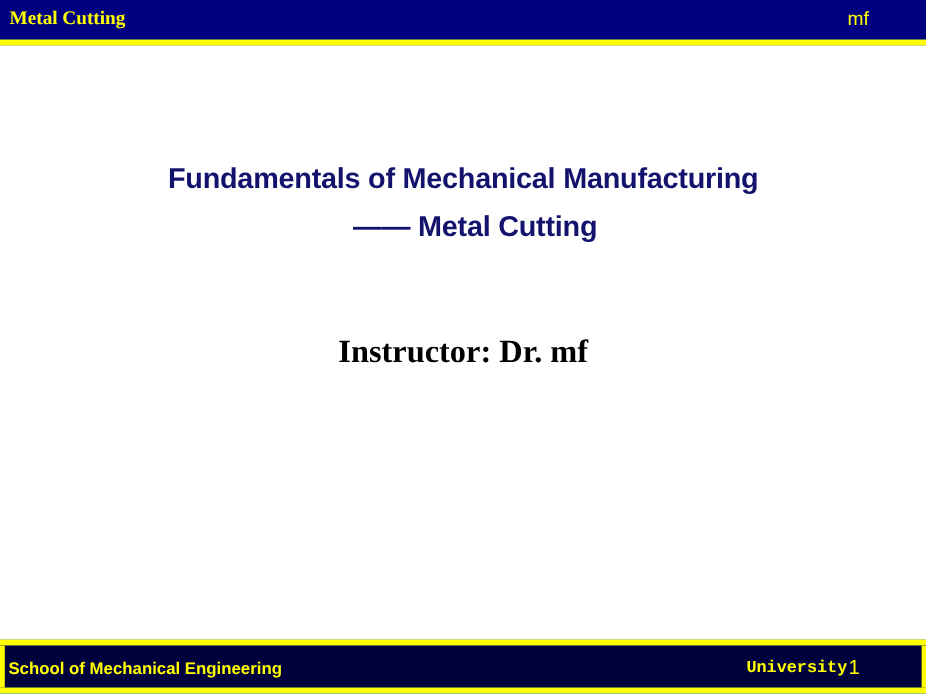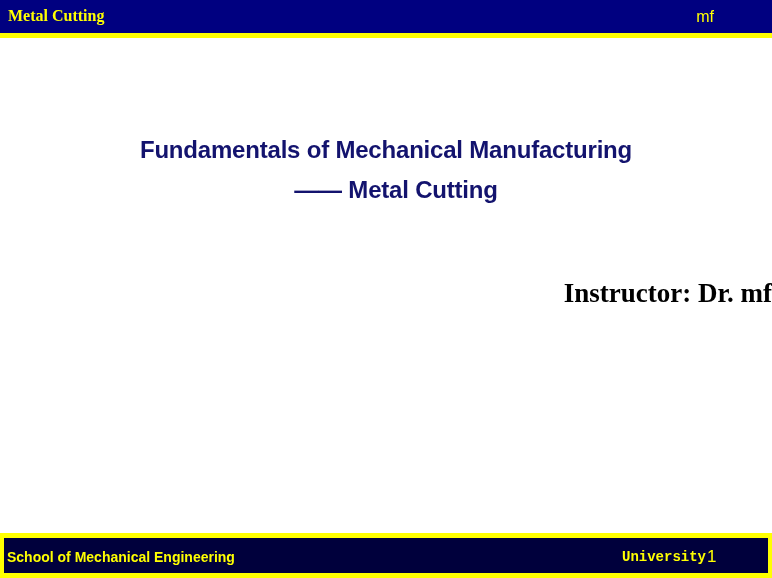--- a/index.html
+++ b/index.html
@@ -46,21 +46,21 @@
     font-family: "Liberation Serif", "DejaVu Serif", serif;
     font-weight: bold;
     font-size: 16px;
     line-height: 22px;
     color: #ffff00;
     letter-spacing: 0px;
     white-space: nowrap;
   }
   .header-mf {
     position: absolute;
-    right: 58px;
+    right: 48px;
     top: 6px;
     font-family: "Liberation Sans", sans-serif;
     font-weight: normal;
     font-size: 16px;
     line-height: 21px;
     color: #ffff00;
     white-space: nowrap;
   }
 
   
@@ -94,21 +94,21 @@
     display: block;
     white-space: nowrap;
     padding-left: 20px;
   }
 
   .instructor {
     position: absolute;
     left: 0;
     top: 238px;
     width: 772px;
-    text-align: right;
+    text-align: center;
     color: #000000;
     font-family: "Liberation Serif", "DejaVu Serif", serif;
     font-weight: bold;
     font-size: 27px;
     line-height: 34px;
     white-space: nowrap;
   }
 
   
   .footer-rule-top {

